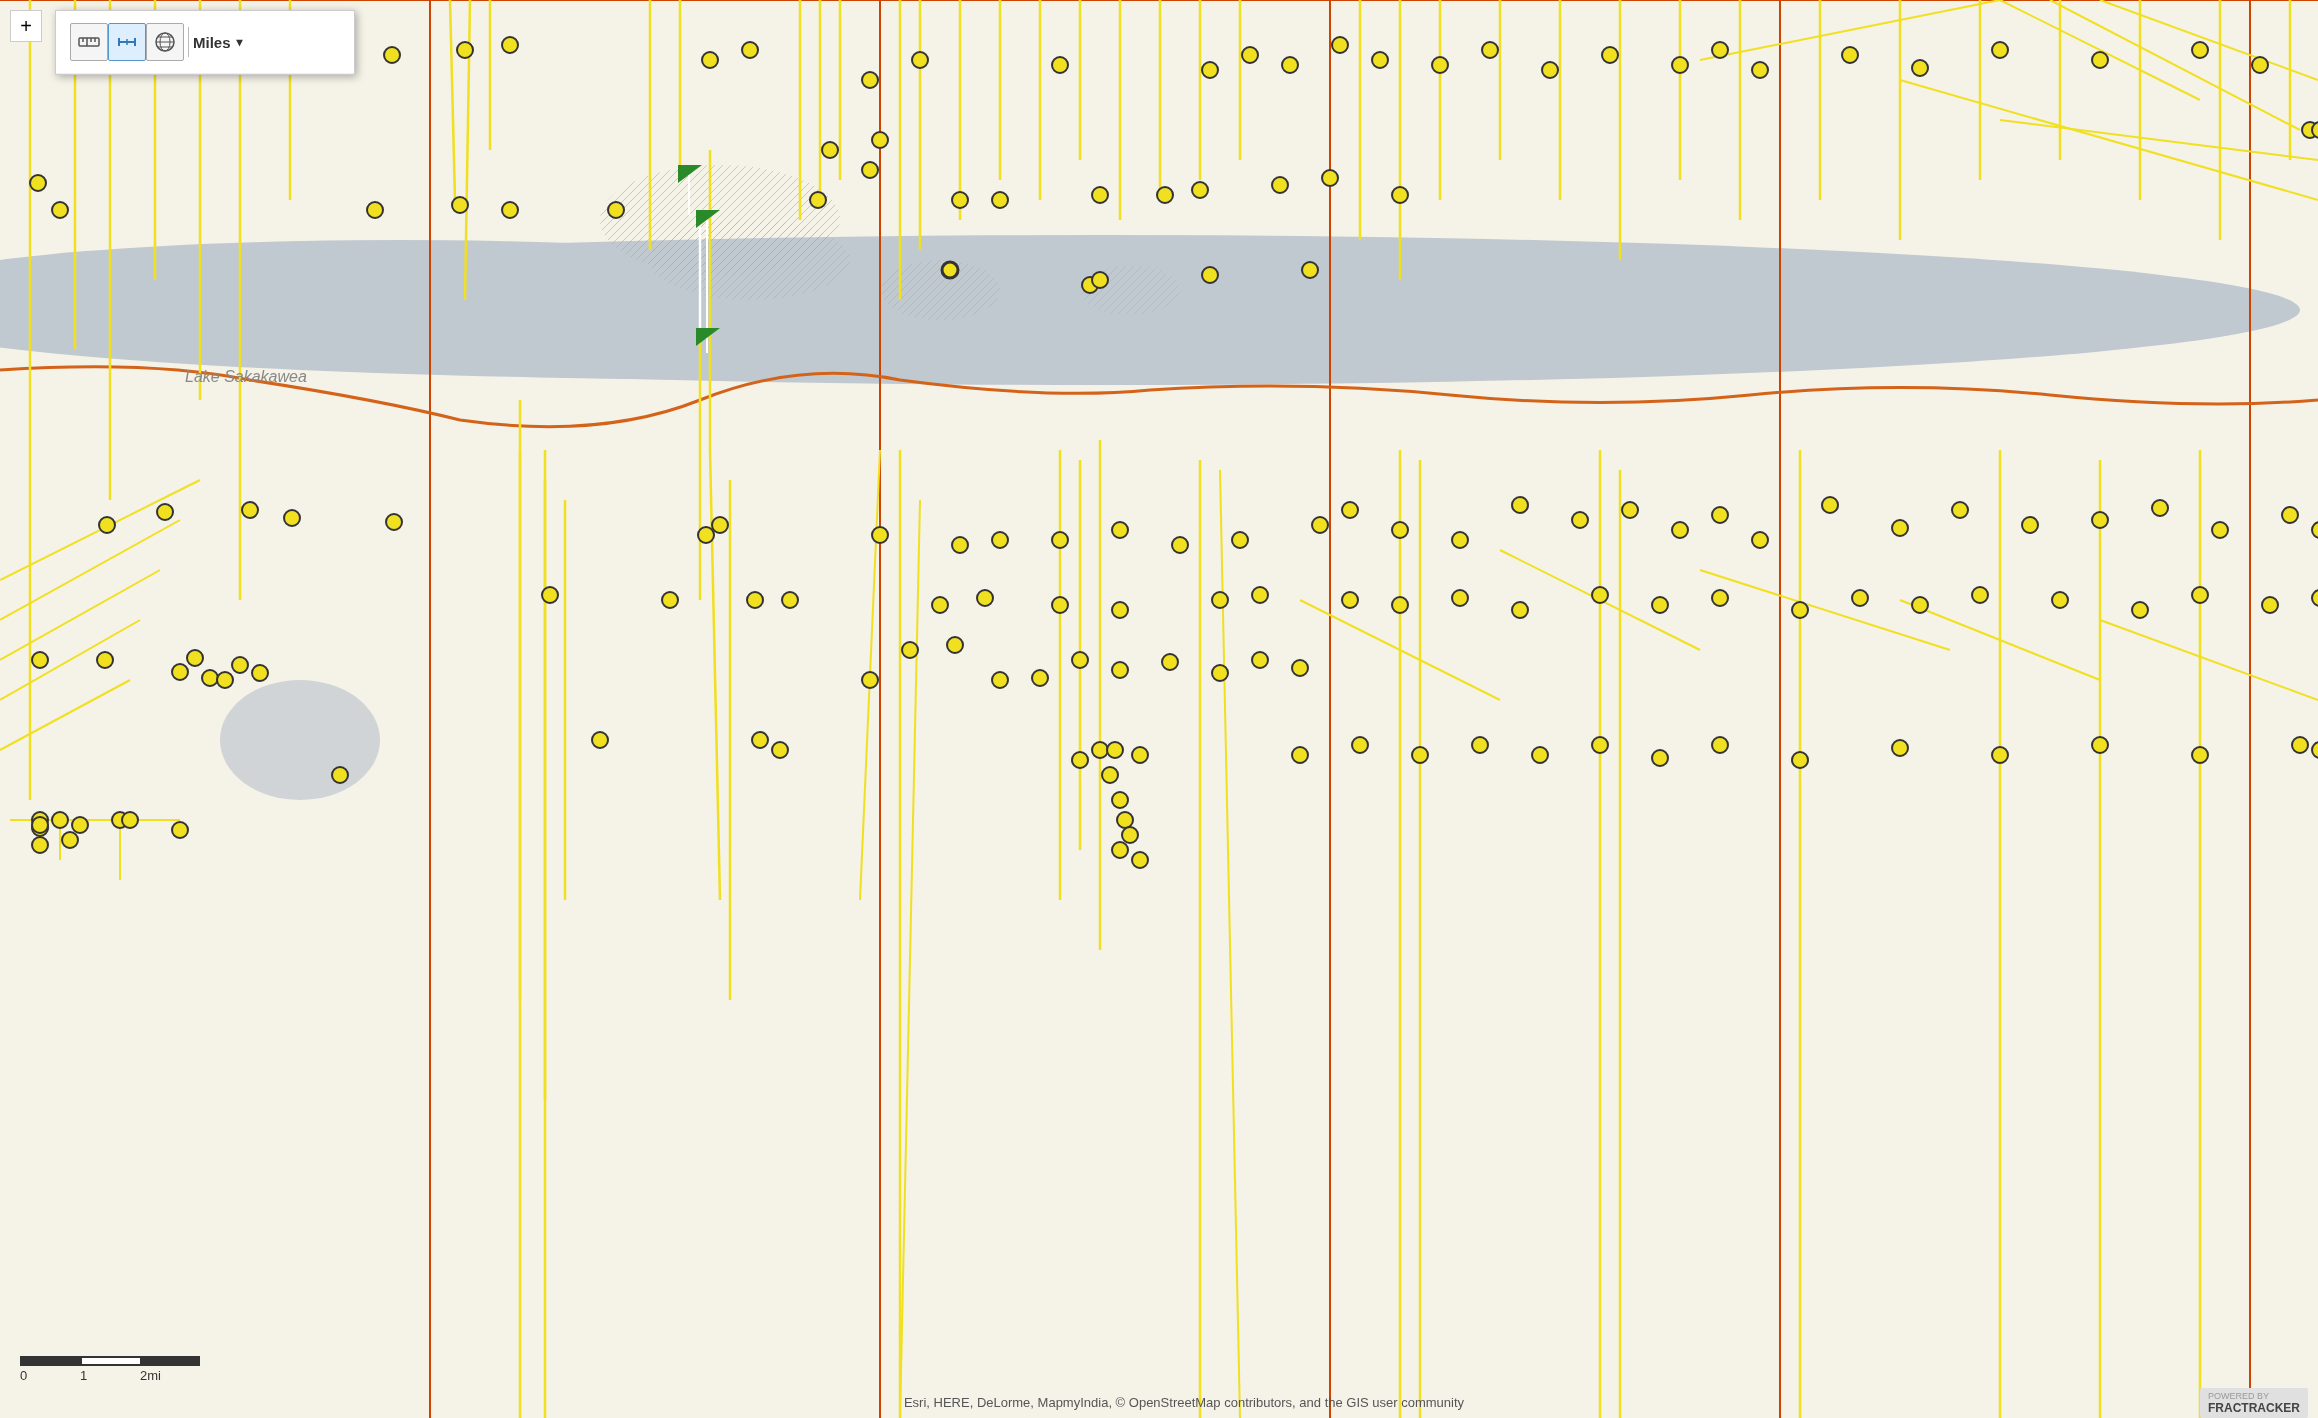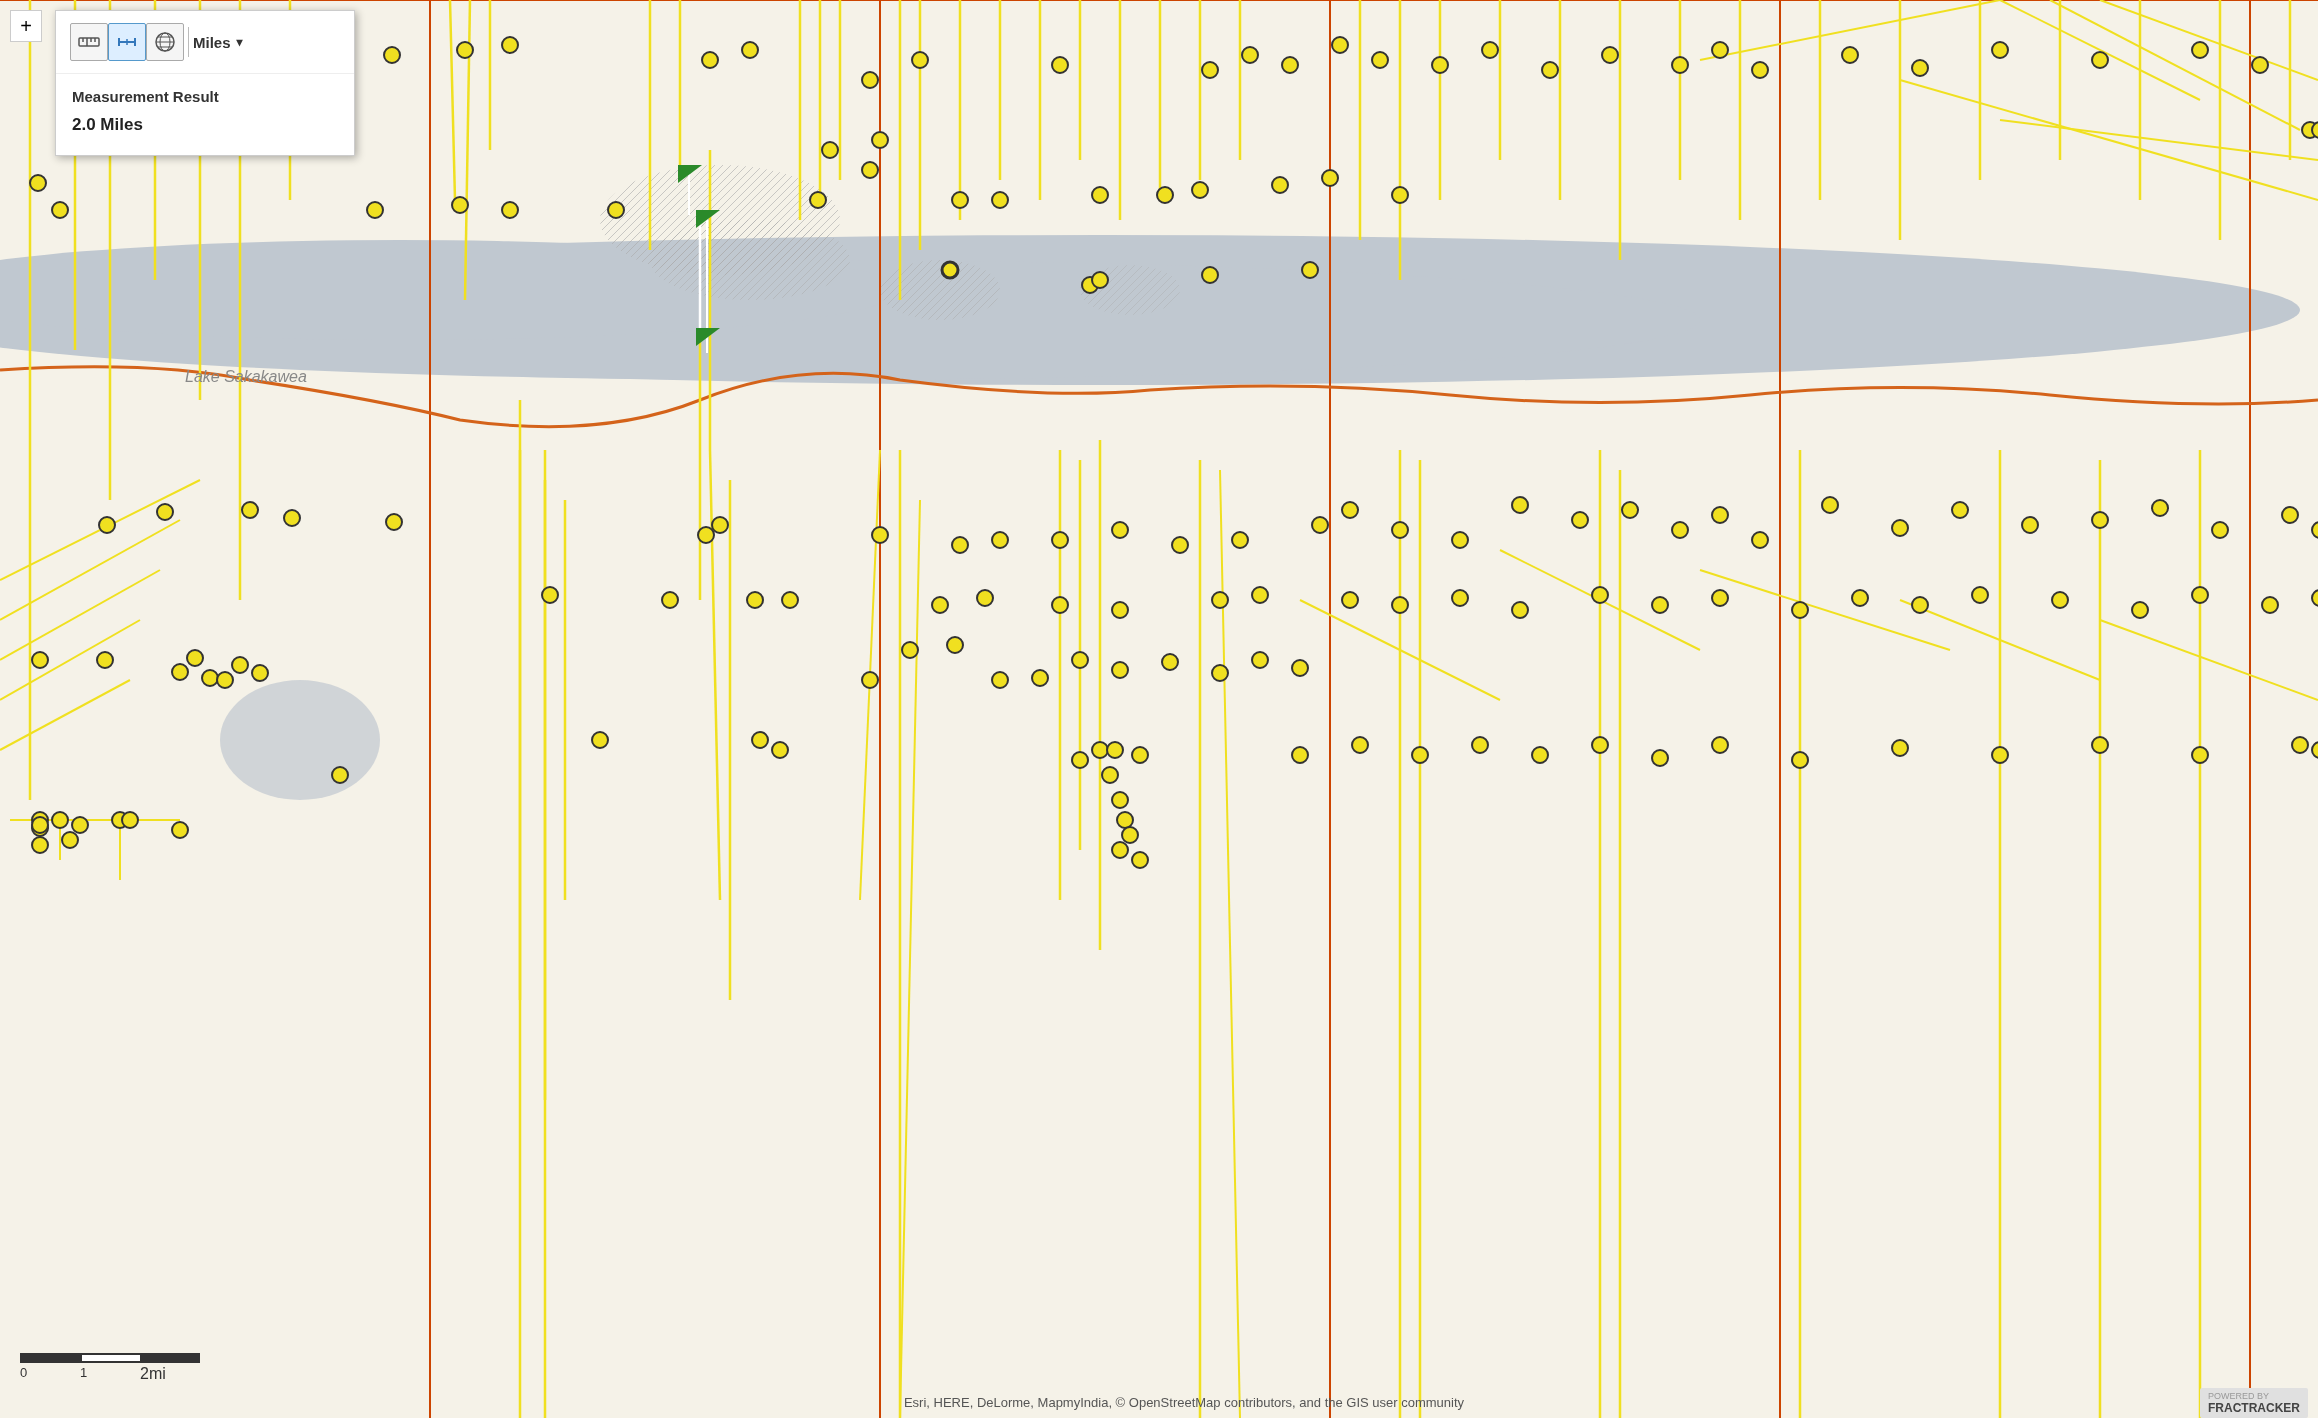--- a/index.html
+++ b/index.html
@@ -592,38 +592,34 @@
           <line x1="4" y1="6" x2="18" y2="6" stroke="#555" stroke-width="1"></line>
           <line x1="4" y1="16" x2="18" y2="16" stroke="#555" stroke-width="1"></line>
         </svg>
       </button>
       <div class="measure-divider"></div>
       <div class="measure-unit-select">
         <span>Miles</span>
         <span style="font-size:12px; margin-left:2px;">▾</span>
       </div>
     </div>
-    <div class="measure-body">
-      <div class="measure-result-label">Measurement Result</div>
-      <div class="measure-result-value">2.0 Miles</div>
-    </div>
   </div>
 
   <div id="scale-bar">
     <div class="scale-bar-line">
       <div style="display:flex; border-bottom: 2px solid #333;">
         <div style="width:60px; height:8px; background:#333; border-left:2px solid #333; border-top:2px solid #333;"></div>
         <div style="width:60px; height:8px; background:white; border-left:2px solid #333; border-top:2px solid #333;"></div>
         <div style="width:60px; height:8px; background:#333; border-left:2px solid #333; border-top:2px solid #333; border-right:2px solid #333;"></div>
       </div>
     </div>
     <div class="scale-labels">
       <span style="width:60px; font-size:13px;">0</span>
       <span style="width:60px; font-size:13px;">1</span>
-      <span style="width:60px; font-size:16px;">2mi</span>
+      <span style="width:60px; font-size:13px;">2mi</span>
     </div>
   </div>
 
   <div id="attribution">
     <span>Esri, HERE, DeLorme, MapmyIndia, © OpenStreetMap contributors, and the GIS user community</span>
   </div>
 
   <div id="fractracker-logo">
     <span class="fractracker-badge">
       <span style="font-size:9px; display:block; color:#999;">POWERED BY</span>

